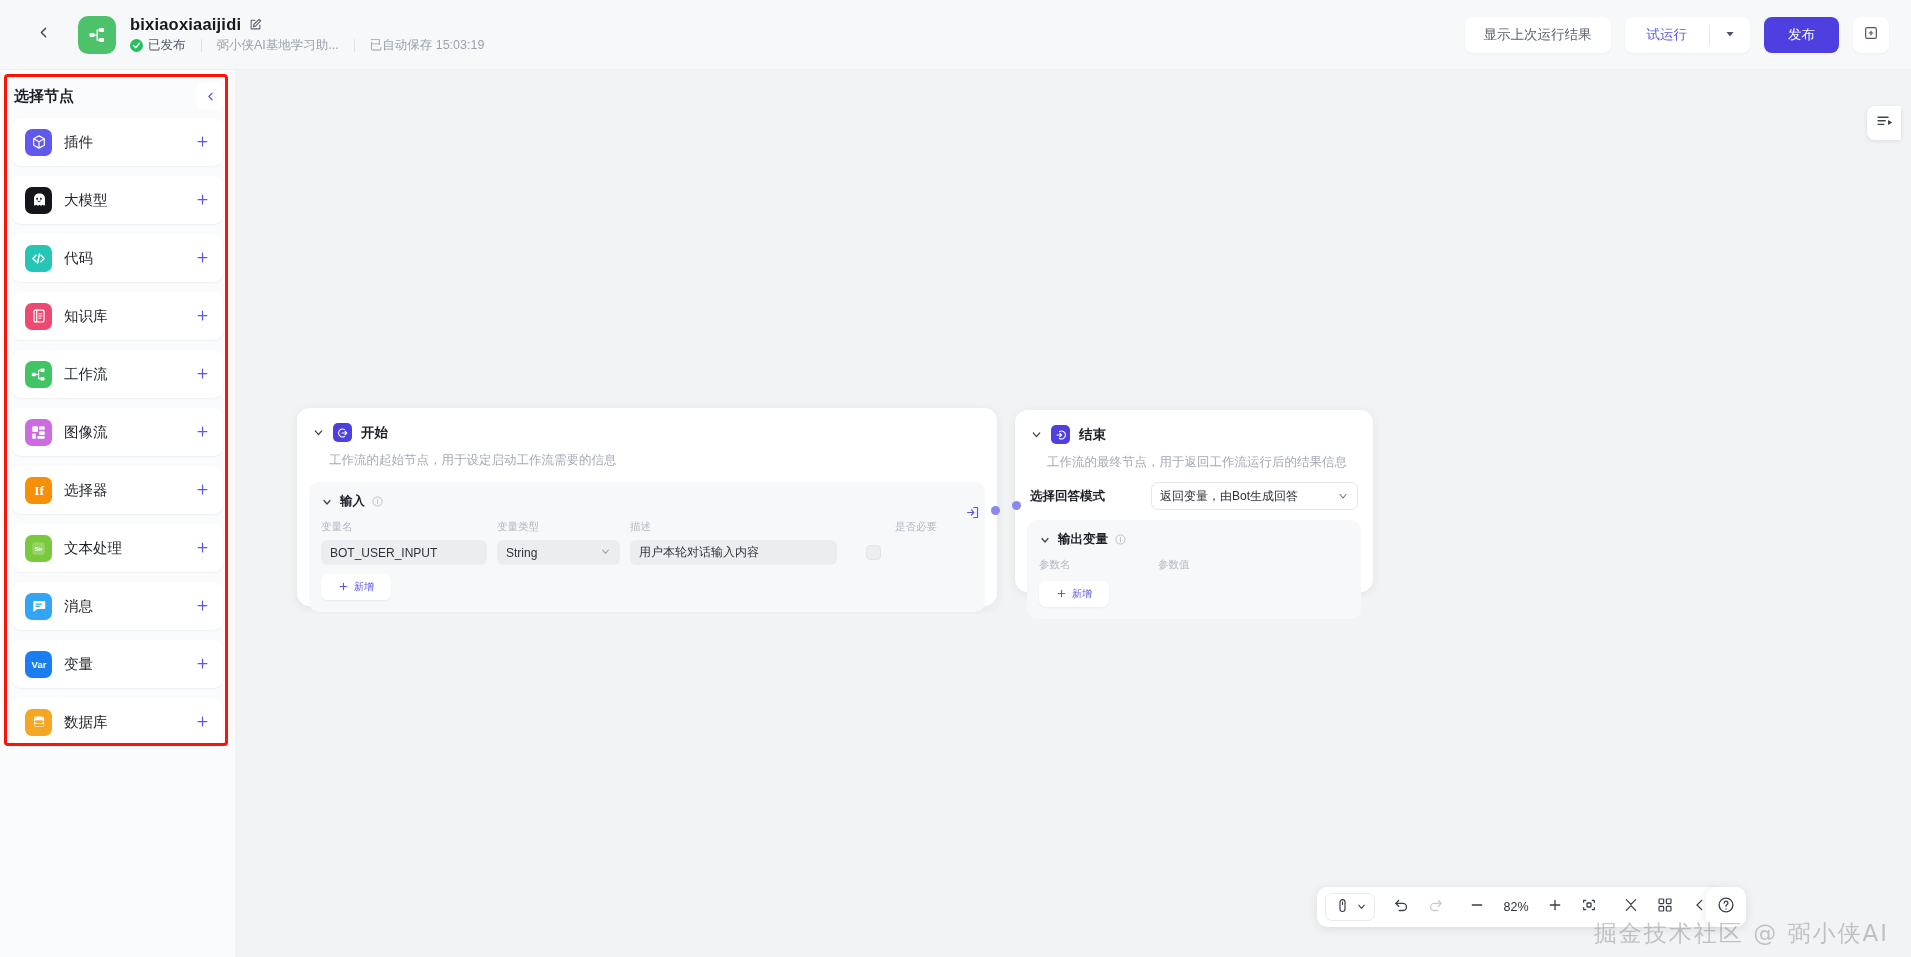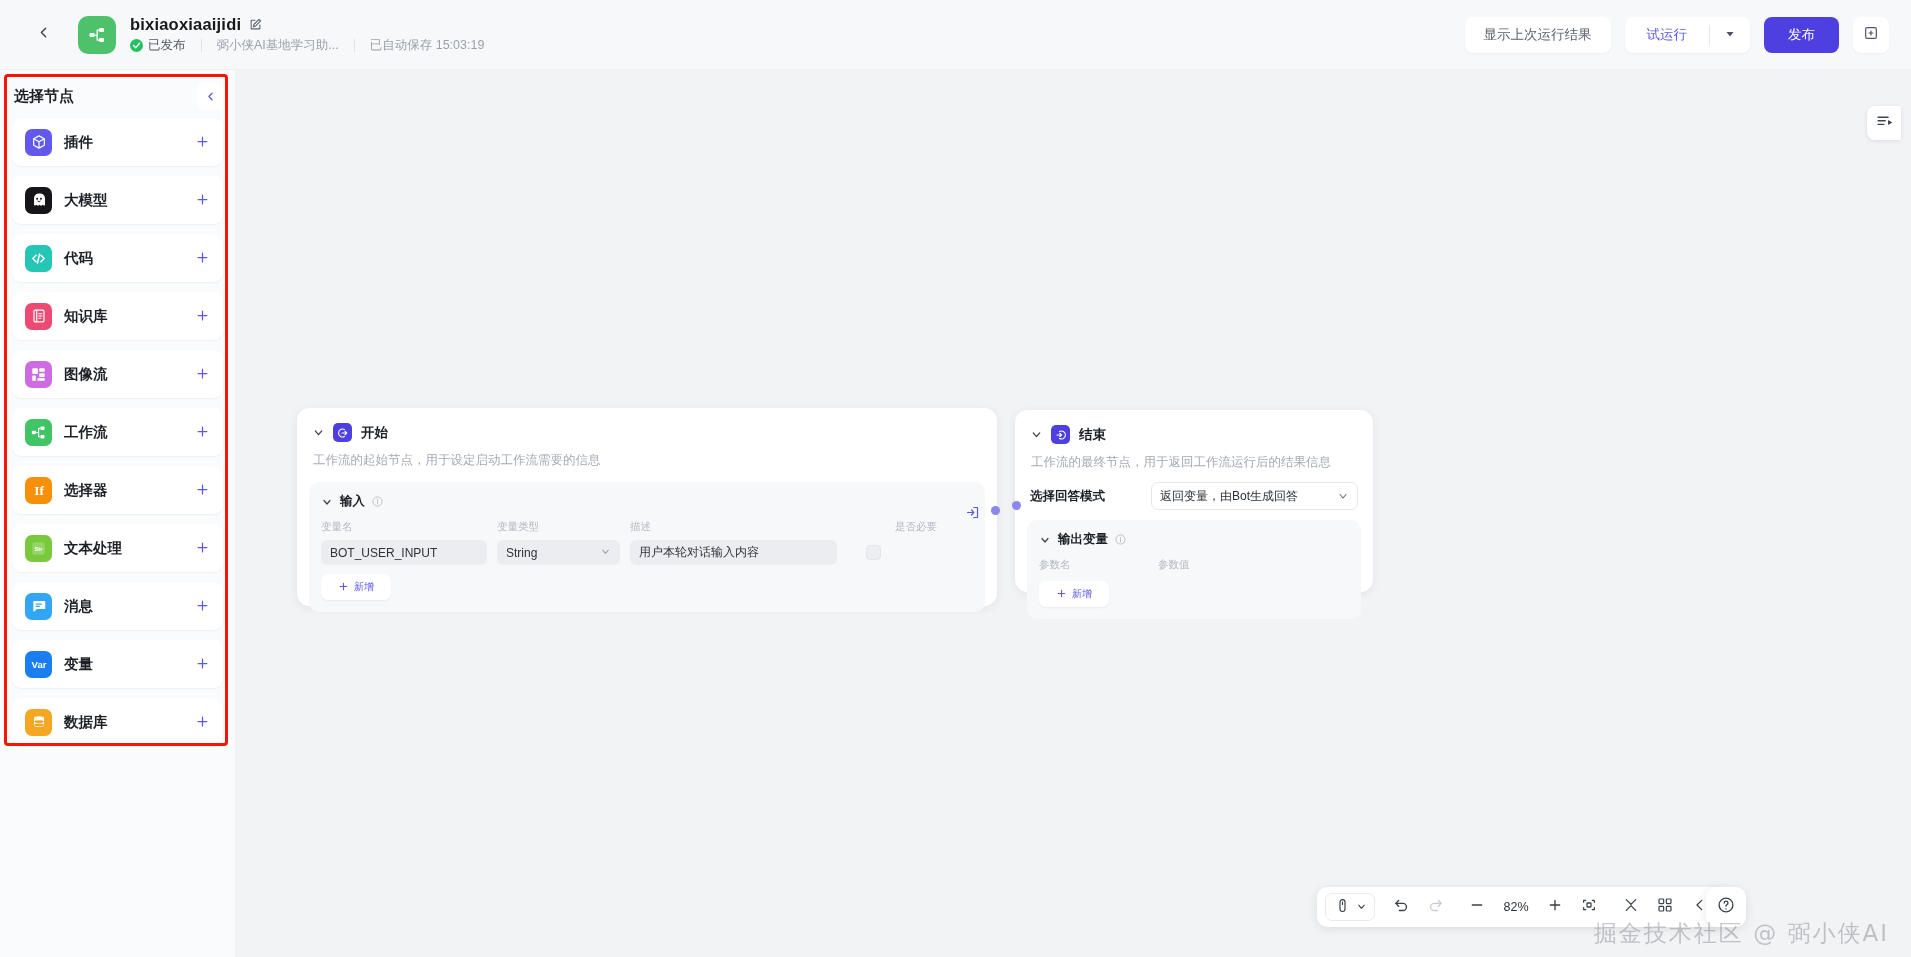--- a/index.html
+++ b/index.html
@@ -109,21 +109,21 @@
     height: 48px; background: #fff; border-radius: 9px;
     display: flex; align-items: center; padding: 0 13px;
     margin-bottom: 10px; cursor: pointer;
     box-shadow: 0 1px 2px rgba(18,23,36,.05);
   }
   .node-ico {
     width: 27px; height: 27px; border-radius: 7px; flex: none;
     display: flex; align-items: center; justify-content: center;
     color: #fff; font-size: 11px; font-weight: 700;
   }
-  .node-label { margin-left: 12px; font-size: 14.5px; font-weight: 700; color: #1d2127; }
+  .node-label { margin-left: 12px; font-size: 14.5px; font-weight: 400; color: #1d2127; }
   .node-plus {
     margin-left: auto; color: #5b57e8; font-size: 19px; line-height: 1;
     font-weight: 300; cursor: pointer;
   }
 
   
   .canvas {
     position: absolute; left: 235px; top: 70px;
     width: 1676px; height: 887px; background: #f2f3f5;
   }
@@ -140,21 +140,21 @@
     box-shadow: 0 2px 10px rgba(22,28,45,.07);
     border: 1px solid #fff;
   }
   .wf-head { display: flex; align-items: center; padding: 14px 16px 0 14px; }
   .wf-caret { color: #3b414d; display: flex; align-items: center; cursor: pointer; }
   .wf-badge {
     width: 19px; height: 19px; border-radius: 5px; margin-left: 8px;
     background: #4d3fe0; display: flex; align-items: center; justify-content: center;
   }
   .wf-title { margin-left: 9px; font-size: 13.5px; font-weight: 600; color: #1b1f26; }
-  .wf-desc { font-size: 12.5px; color: #a3a9b4; padding: 9px 16px 0 15px; line-height: 1.45; }
+  .wf-desc { font-size: 12.5px; color: #a3a9b4; padding: 9px 16px 0 31px; line-height: 1.45; }
 
   .wf-panel { background: #f7f8fa; border-radius: 10px; margin: 13px 11px 12px 11px; padding: 11px 12px 12px 12px; }
   .wf-sechead { display: flex; align-items: center; gap: 7px; }
   .wf-seccaret { color: #3b414d; display: flex; align-items: center; cursor: pointer; }
   .wf-sectitle { font-size: 12.5px; font-weight: 700; color: #1b1f26; }
   .wf-info { color: #b8bdc6; display: flex; align-items: center; }
 
   .col-heads { display: flex; margin-top: 10px; font-size: 10.5px; color: #b3b8c2; }
   .fld {
     height: 25px; border-radius: 6px; background: #ecedf0;
@@ -348,44 +348,44 @@
               <path d="M8.6 3.4v17.2"></path>
               <path d="M11.8 8.6h4.6M11.8 12h4.6M11.8 15.4h3"></path>
             </svg>
           </div>
           <span class="node-label">知识库</span>
           <span class="node-plus"><svg width="15" height="15" viewBox="0 0 24 24" fill="none" stroke="#5b57e8" stroke-width="2" stroke-linecap="round">
               <path d="M12 5v14M5 12h14"></path>
             </svg></span>
         </div>
         <div class="node-card">
+          <div class="node-ico" style="background: rgb(65, 196, 99);">
+            <svg width="17" height="17" viewBox="0 0 24 24" fill="#fff">
+              <rect x="2.6" y="9.6" width="5.6" height="4.8" rx="1.1"></rect>
+              <rect x="14.8" y="3.6" width="5.6" height="4.8" rx="1.1"></rect>
+              <rect x="14.8" y="15.6" width="5.6" height="4.8" rx="1.1"></rect>
+              <path d="M8.2 12h4v-6h2.6M8.2 12h4v6h2.6" stroke="#fff" stroke-width="1.5" fill="none"></path>
+            </svg>
+          </div>
+          <span class="node-label">工作流</span>
+          <span class="node-plus"><svg width="15" height="15" viewBox="0 0 24 24" fill="none" stroke="#5b57e8" stroke-width="2" stroke-linecap="round">
+              <path d="M12 5v14M5 12h14"></path>
+            </svg></span>
+        </div>
+        <div class="node-card">
           <div class="node-ico" style="background: rgb(205, 107, 224);">
             <svg width="17" height="17" viewBox="0 0 24 24" fill="#fff">
               <rect x="3.2" y="3.2" width="8" height="8" rx="1.4"></rect>
               <rect x="13" y="3.2" width="7.8" height="5" rx="1.2"></rect>
               <rect x="13" y="10.4" width="7.8" height="5" rx="1.2"></rect>
               <rect x="3.2" y="13.4" width="5" height="7.4" rx="1.2"></rect>
               <rect x="10.4" y="17" width="10.4" height="3.8" rx="1.2"></rect>
             </svg>
           </div>
           <span class="node-label">图像流</span>
-          <span class="node-plus"><svg width="15" height="15" viewBox="0 0 24 24" fill="none" stroke="#5b57e8" stroke-width="2" stroke-linecap="round">
-              <path d="M12 5v14M5 12h14"></path>
-            </svg></span>
-        </div>
-        <div class="node-card">
-          <div class="node-ico" style="background: rgb(65, 196, 99);">
-            <svg width="17" height="17" viewBox="0 0 24 24" fill="#fff">
-              <rect x="2.6" y="9.6" width="5.6" height="4.8" rx="1.1"></rect>
-              <rect x="14.8" y="3.6" width="5.6" height="4.8" rx="1.1"></rect>
-              <rect x="14.8" y="15.6" width="5.6" height="4.8" rx="1.1"></rect>
-              <path d="M8.2 12h4v-6h2.6M8.2 12h4v6h2.6" stroke="#fff" stroke-width="1.5" fill="none"></path>
-            </svg>
-          </div>
-          <span class="node-label">工作流</span>
           <span class="node-plus"><svg width="15" height="15" viewBox="0 0 24 24" fill="none" stroke="#5b57e8" stroke-width="2" stroke-linecap="round">
               <path d="M12 5v14M5 12h14"></path>
             </svg></span>
         </div>
         <div class="node-card">
           <div class="node-ico" style="background: rgb(247, 144, 9);">
             <svg width="24" height="24" viewBox="0 0 24 24">
               <text x="12" y="17.2" text-anchor="middle" font-size="13.5" font-weight="700" fill="#fff" font-family="Liberation Serif, serif">If</text>
             </svg>
           </div>

